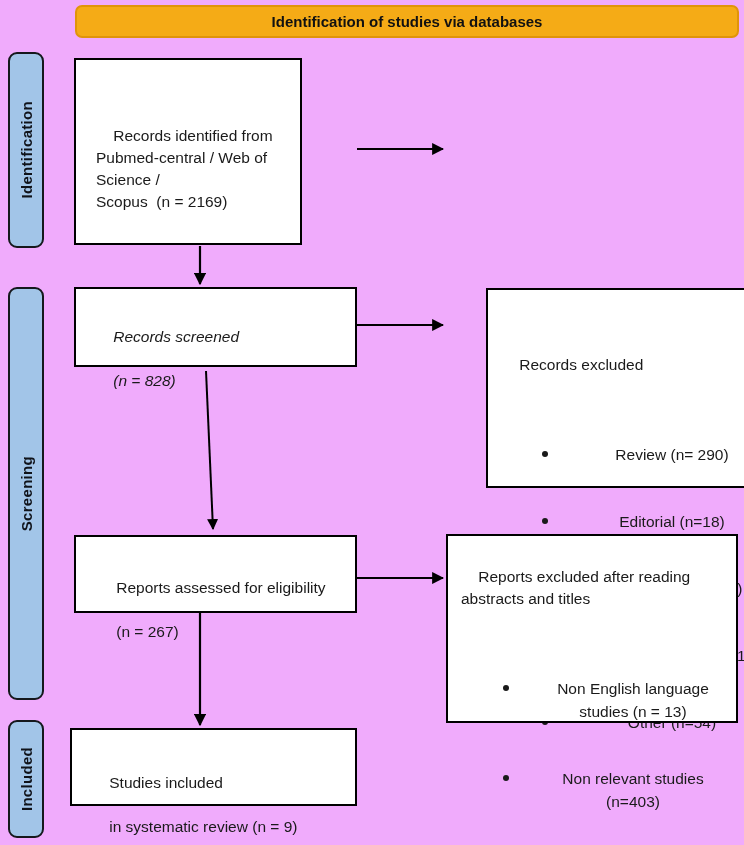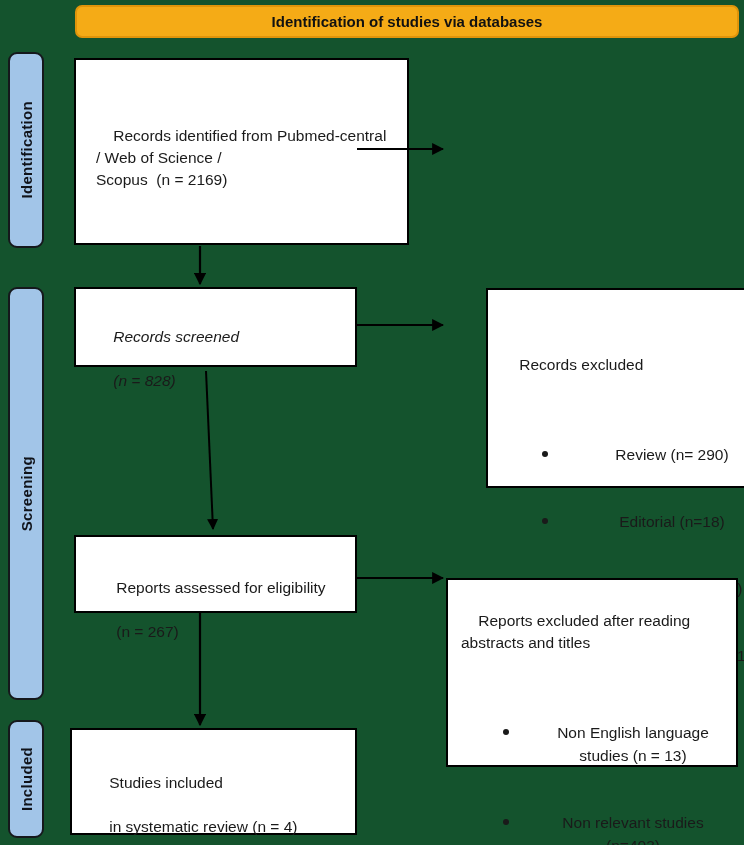--- a/index.html
+++ b/index.html
@@ -4,21 +4,21 @@
 <style>
   :root{
     --banner-bg:#F5AB16; --banner-border:#E0940A;
     --stage-bg:#A2C5E8; --stage-border:#15181c;
     --box-border:#000000; --arrow:#000000;
     --spellcheck:#c0392b; --text:#1a1a1a;
   }
   *{box-sizing:border-box; margin:0; padding:0;}
   html,body{background:#ffffff;}
   body{font-family:"Liberation Sans","DejaVu Sans",sans-serif; color:var(--text);}
-  #canvas{position:relative; width:744px; height:845px; background:#14532d; overflow:hidden;}
+  #canvas{position:relative; width:744px; height:845px; background:#f0abfc; overflow:hidden;}
 
   .banner{
     position:absolute; left:75px; top:5px; width:664px; height:33px;
     background:var(--banner-bg); border:2px solid var(--banner-border);
     border-radius:7px; display:flex; align-items:center; justify-content:center;
     font-weight:bold; font-size:15px; color:#111;
   }
 
   .stage{
     position:absolute; left:8px; width:36px;
@@ -30,27 +30,27 @@
     font-weight:bold; font-size:15px; color:#10131a; letter-spacing:.3px;
   }
   #stage-identification{top:52px; height:196px;}
   #stage-screening{top:287px; height:413px;}
   #stage-included{top:720px; height:118px;}
 
   .fbox{
     position:absolute; background:#ffffff; border:2px solid var(--box-border);
     font-size:15.5px; line-height:22px; white-space:pre-wrap;
   }
-  #box-identified{left:74px; top:58px;  width:335px; height:187px; padding:43px 20px 0 20px;}
+  #box-identified{left:74px; top:58px;  width:228px; height:187px; padding:43px 20px 0 20px;}
   #box-removed   {left:446px; top:58px; width:292px; height:184px; padding:24px 14px 0 13px;}
   #box-screened  {left:74px; top:287px; width:283px; height:80px;  padding:15px 20px 0 20px;font-style:italic;}
   #box-excluded-records{left:446px; top:288px; width:292px; height:200px; padding:42px 6px 0 14px;margin-left:40px;}
   #box-assessed  {left:74px; top:535px; width:283px; height:78px;  padding:18px 20px 0 23px;}
-  #box-excluded-reports{left:446px; top:534px; width:292px; height:189px; padding:8px 4px 0 13px;margin-top:44px;}
-  #box-included  {left:70px; top:728px; width:287px; height:107px; padding:20px 20px 0 20px;}
+  #box-excluded-reports{left:446px; top:534px; width:292px; height:189px; padding:8px 4px 0 13px;}
+  #box-included  {left:70px; top:728px; width:287px; height:78px; padding:20px 20px 0 20px;}
 
   .indent-detail{display:block; margin:22px 0 0 70px;}
   .em{font-style:italic;}
 
   ul.bullets{list-style:none; margin:1px 0 0 0; padding:0;}
   ul.bullets li{position:relative; padding-left:72px; line-height:23px;text-align:center;}
   ul.bullets li::before{
     content:""; position:absolute; left:40px; top:8px;
     width:6px; height:6px; border-radius:50%; background:var(--text);
   }
@@ -110,21 +110,21 @@
     <ul class="bullets">
       <li>Non English language studies (n = 13)</li>
       <li>Non relevant studies (n=403)</li>
       
       
     </ul>
   </div>
 
   <div class="fbox" id="box-included">
     <span>Studies included</span><br>
-    <span>in systematic review (n = 4)</span><br>
+    <span>in systematic review (n = 9)</span><br>
     
   </div>
 
   <svg class="arrows" width="744" height="845" viewBox="0 0 744 845">
     <defs>
       <marker id="arrowhead" viewBox="0 0 10 10" refX="9" refY="5" markerWidth="5.5" markerHeight="5.5" orient="auto-start-reverse">
         <path d="M0 0 L10 5 L0 10 z" fill="var(--arrow)"></path>
       </marker>
     </defs>
     <line x1="357" y1="149" x2="443" y2="149" stroke="var(--arrow)" stroke-width="2.2" marker-end="url(#arrowhead)"></line>

